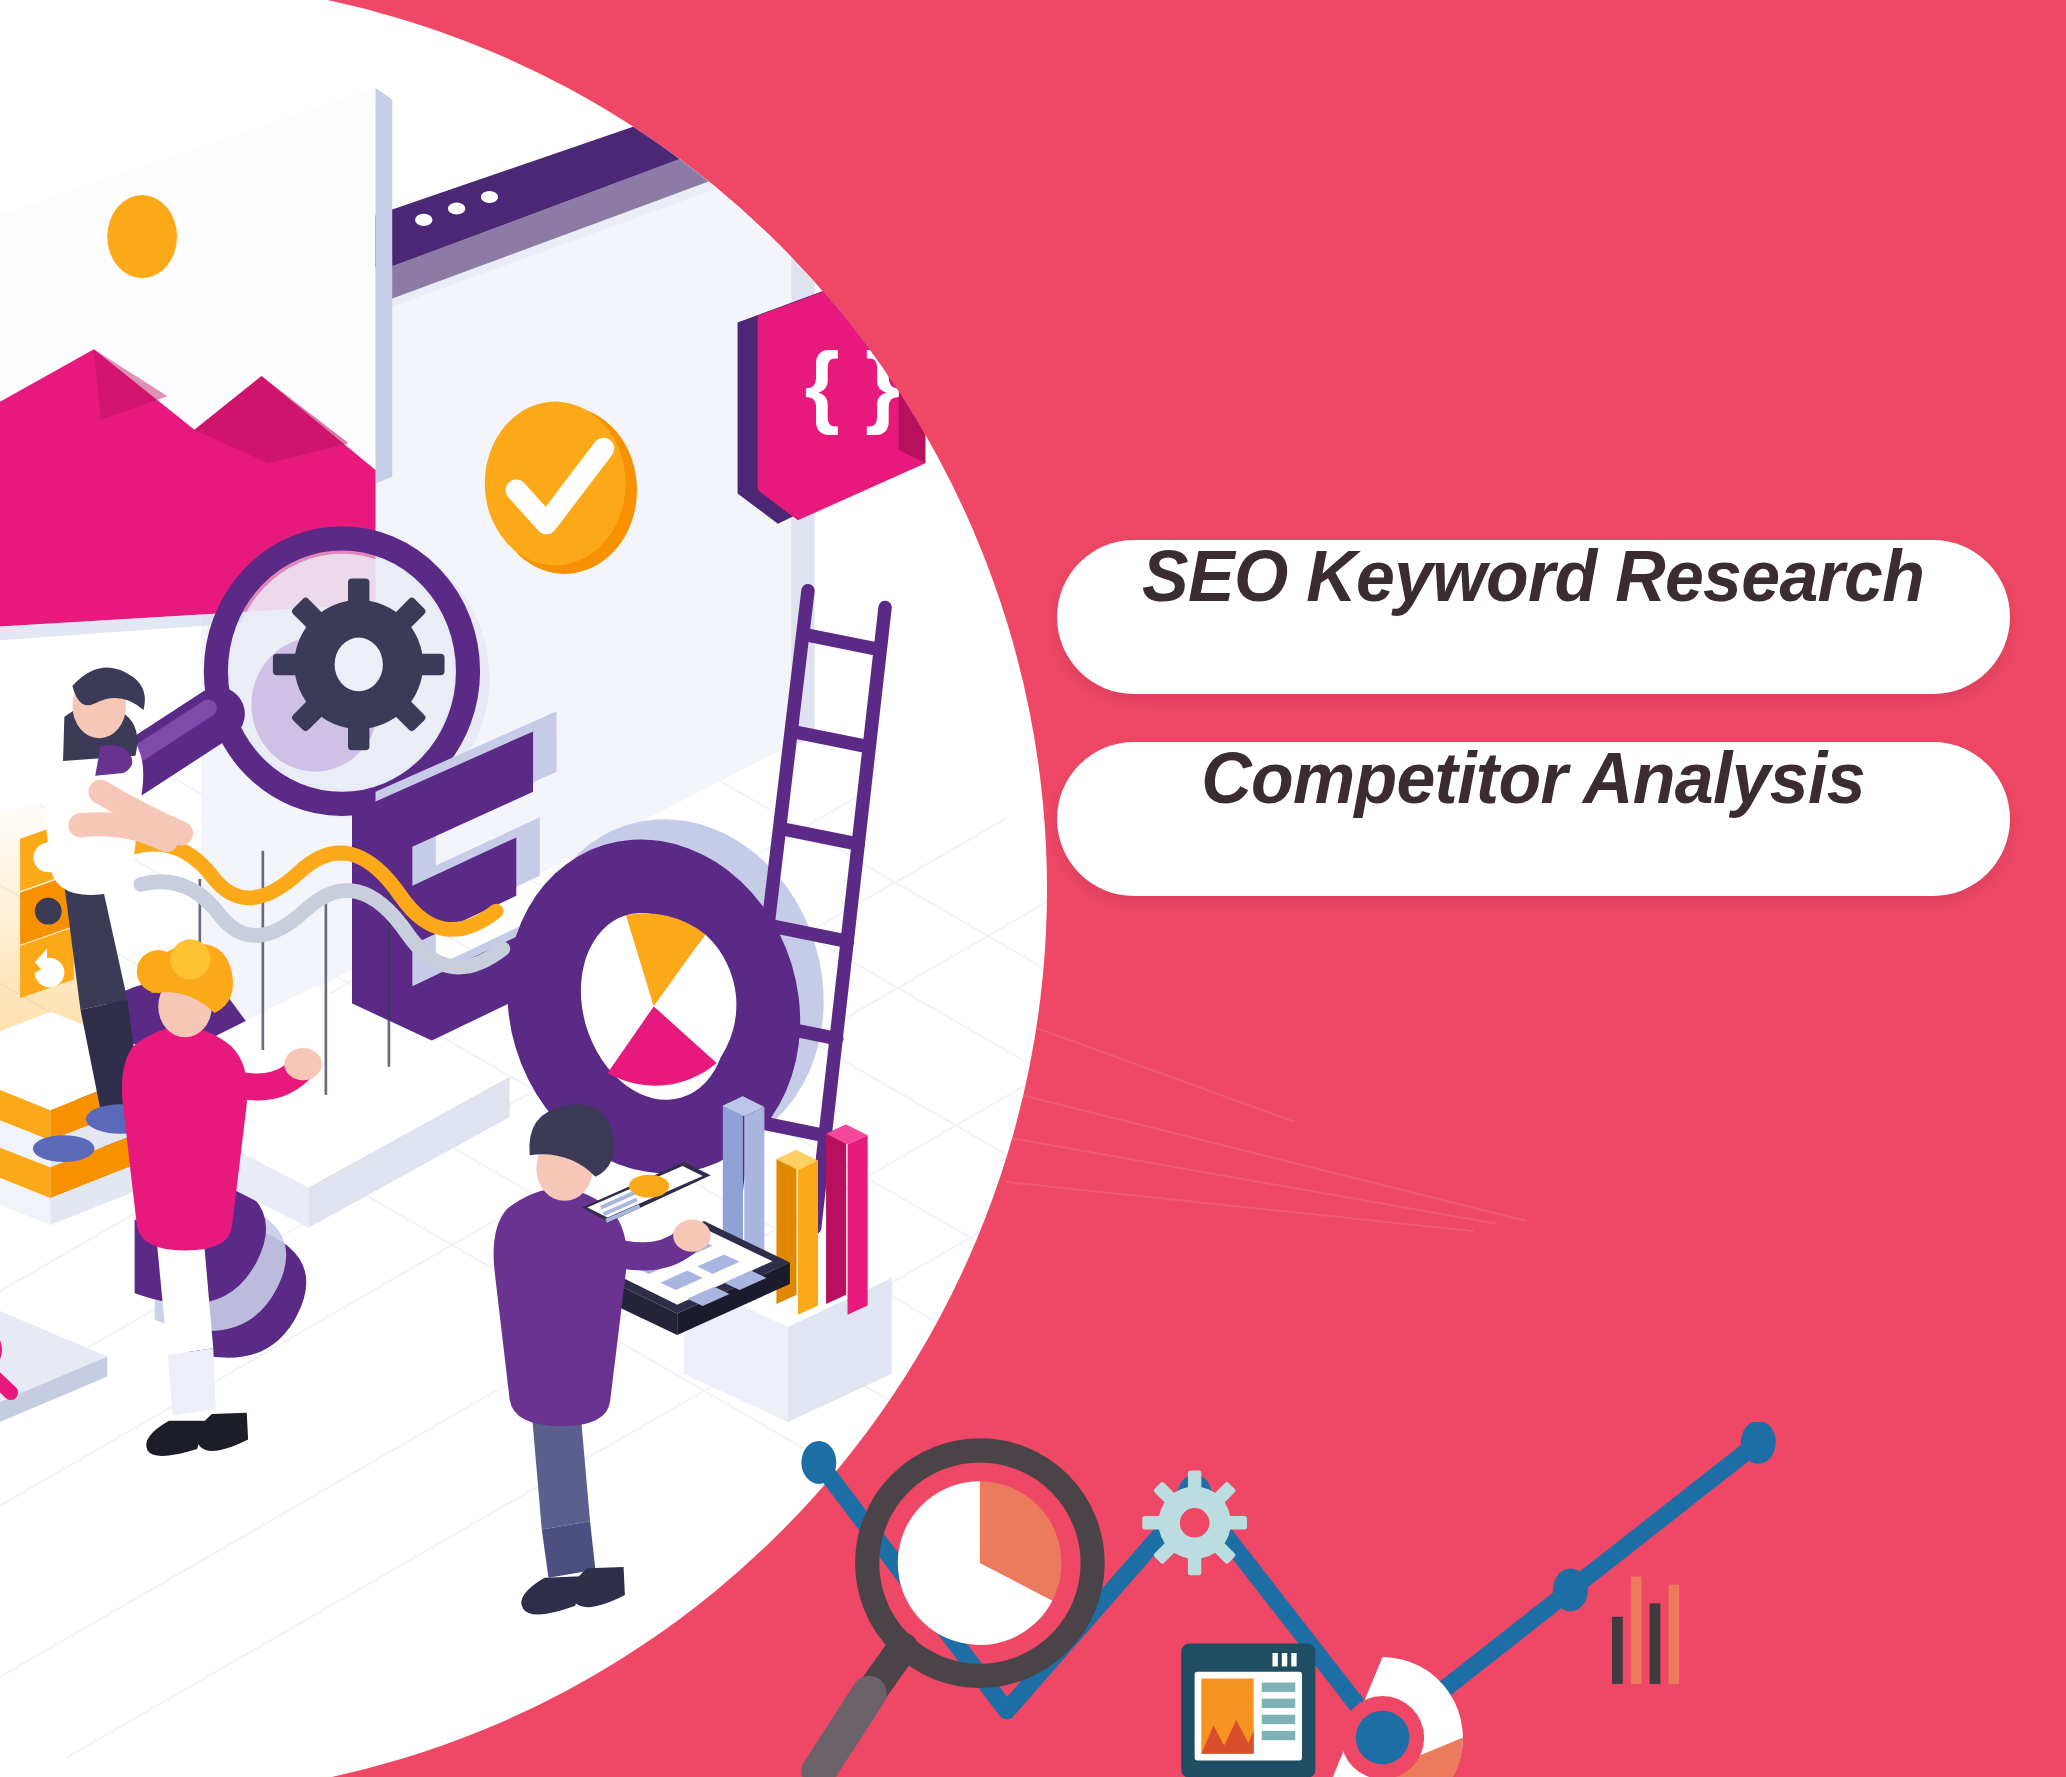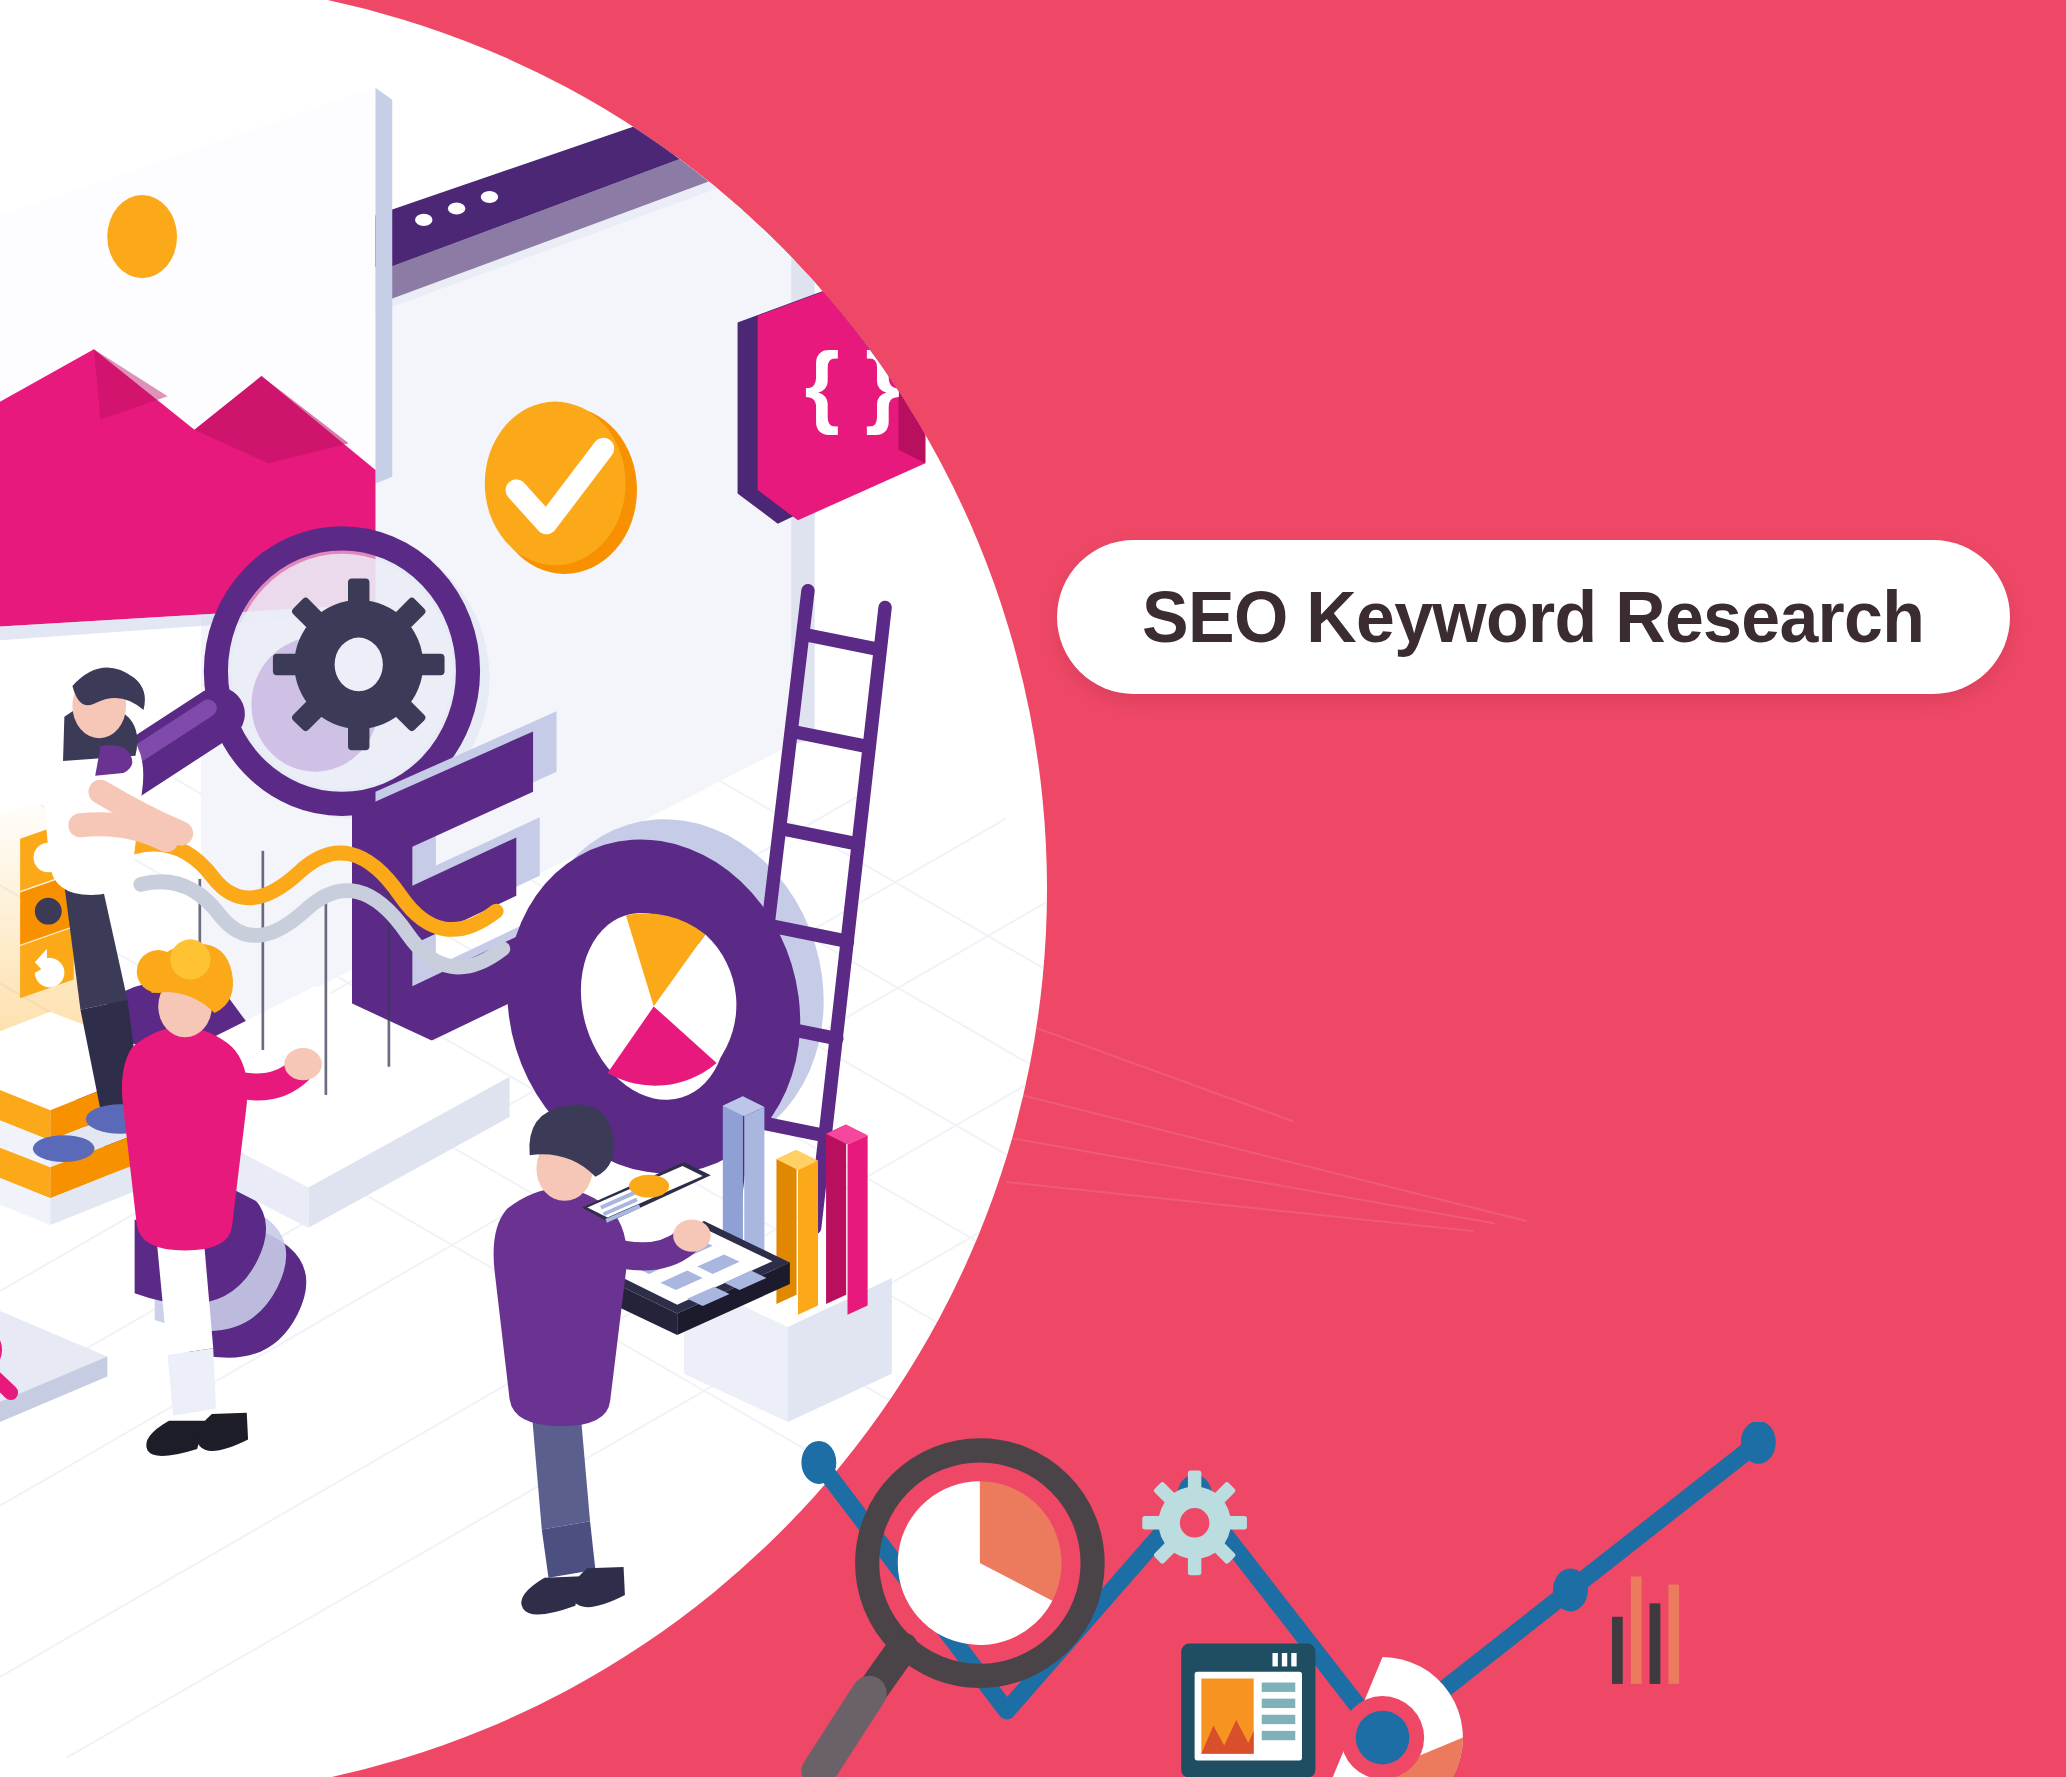--- a/index.html
+++ b/index.html
@@ -32,23 +32,24 @@
   
   .illus { position:absolute; left:771px; top:20px; width:1046px; height:1758px; }
 
   
   .pill-col { position:absolute; left:1057px; top:540px; width:953px; }
   .pill {
     position:relative;
     height:154px;
     background:#FFFFFF;
     border-radius:77px;
-    display:flex; align-items:center; justify-content:center;
+    display:flex; align-items:flex-start; justify-content:center;
     margin-bottom:48px;
     box-shadow:0 6.7px 17.4px rgba(90,10,30,.13);
+    font-style:italic;
   }
   .pill-label {
     font-family:"Liberation Sans", sans-serif;
     font-weight:bold;
     font-size:72px;
     letter-spacing:-0.7px;
     color:#3A2C31;
     white-space:nowrap;
     line-height:1;
     transform:scaleX(.97);
@@ -347,20 +348,23 @@
         </g>
 
       </svg>
     </div>
   </div>
 
   <div class="pill-col">
     <div class="pill">
       <span class="pill-label">SEO Keyword Research</span>
     </div>
+    <div class="pill">
+      <span class="pill-label">Competitor Analysis</span>
+    </div>
   </div>
 
   <div class="analytics">
     <svg width="1275" height="356" viewBox="0 0 1900 530" xmlns="http://www.w3.org/2000/svg">
 
       <g>
         <path d="M40 60 L320 430 L600 110 L880 470 L1160 250 L1440 30" stroke="#1C6EA4" stroke-width="26" fill="none" stroke-linejoin="round"></path>
         <ellipse cx="40" cy="60" rx="26" ry="32" fill="#1C6EA4"></ellipse>
         <ellipse cx="600" cy="110" rx="26" ry="32" fill="#1C6EA4"></ellipse>
         <ellipse cx="880" cy="470" rx="26" ry="32" fill="#1C6EA4"></ellipse>

